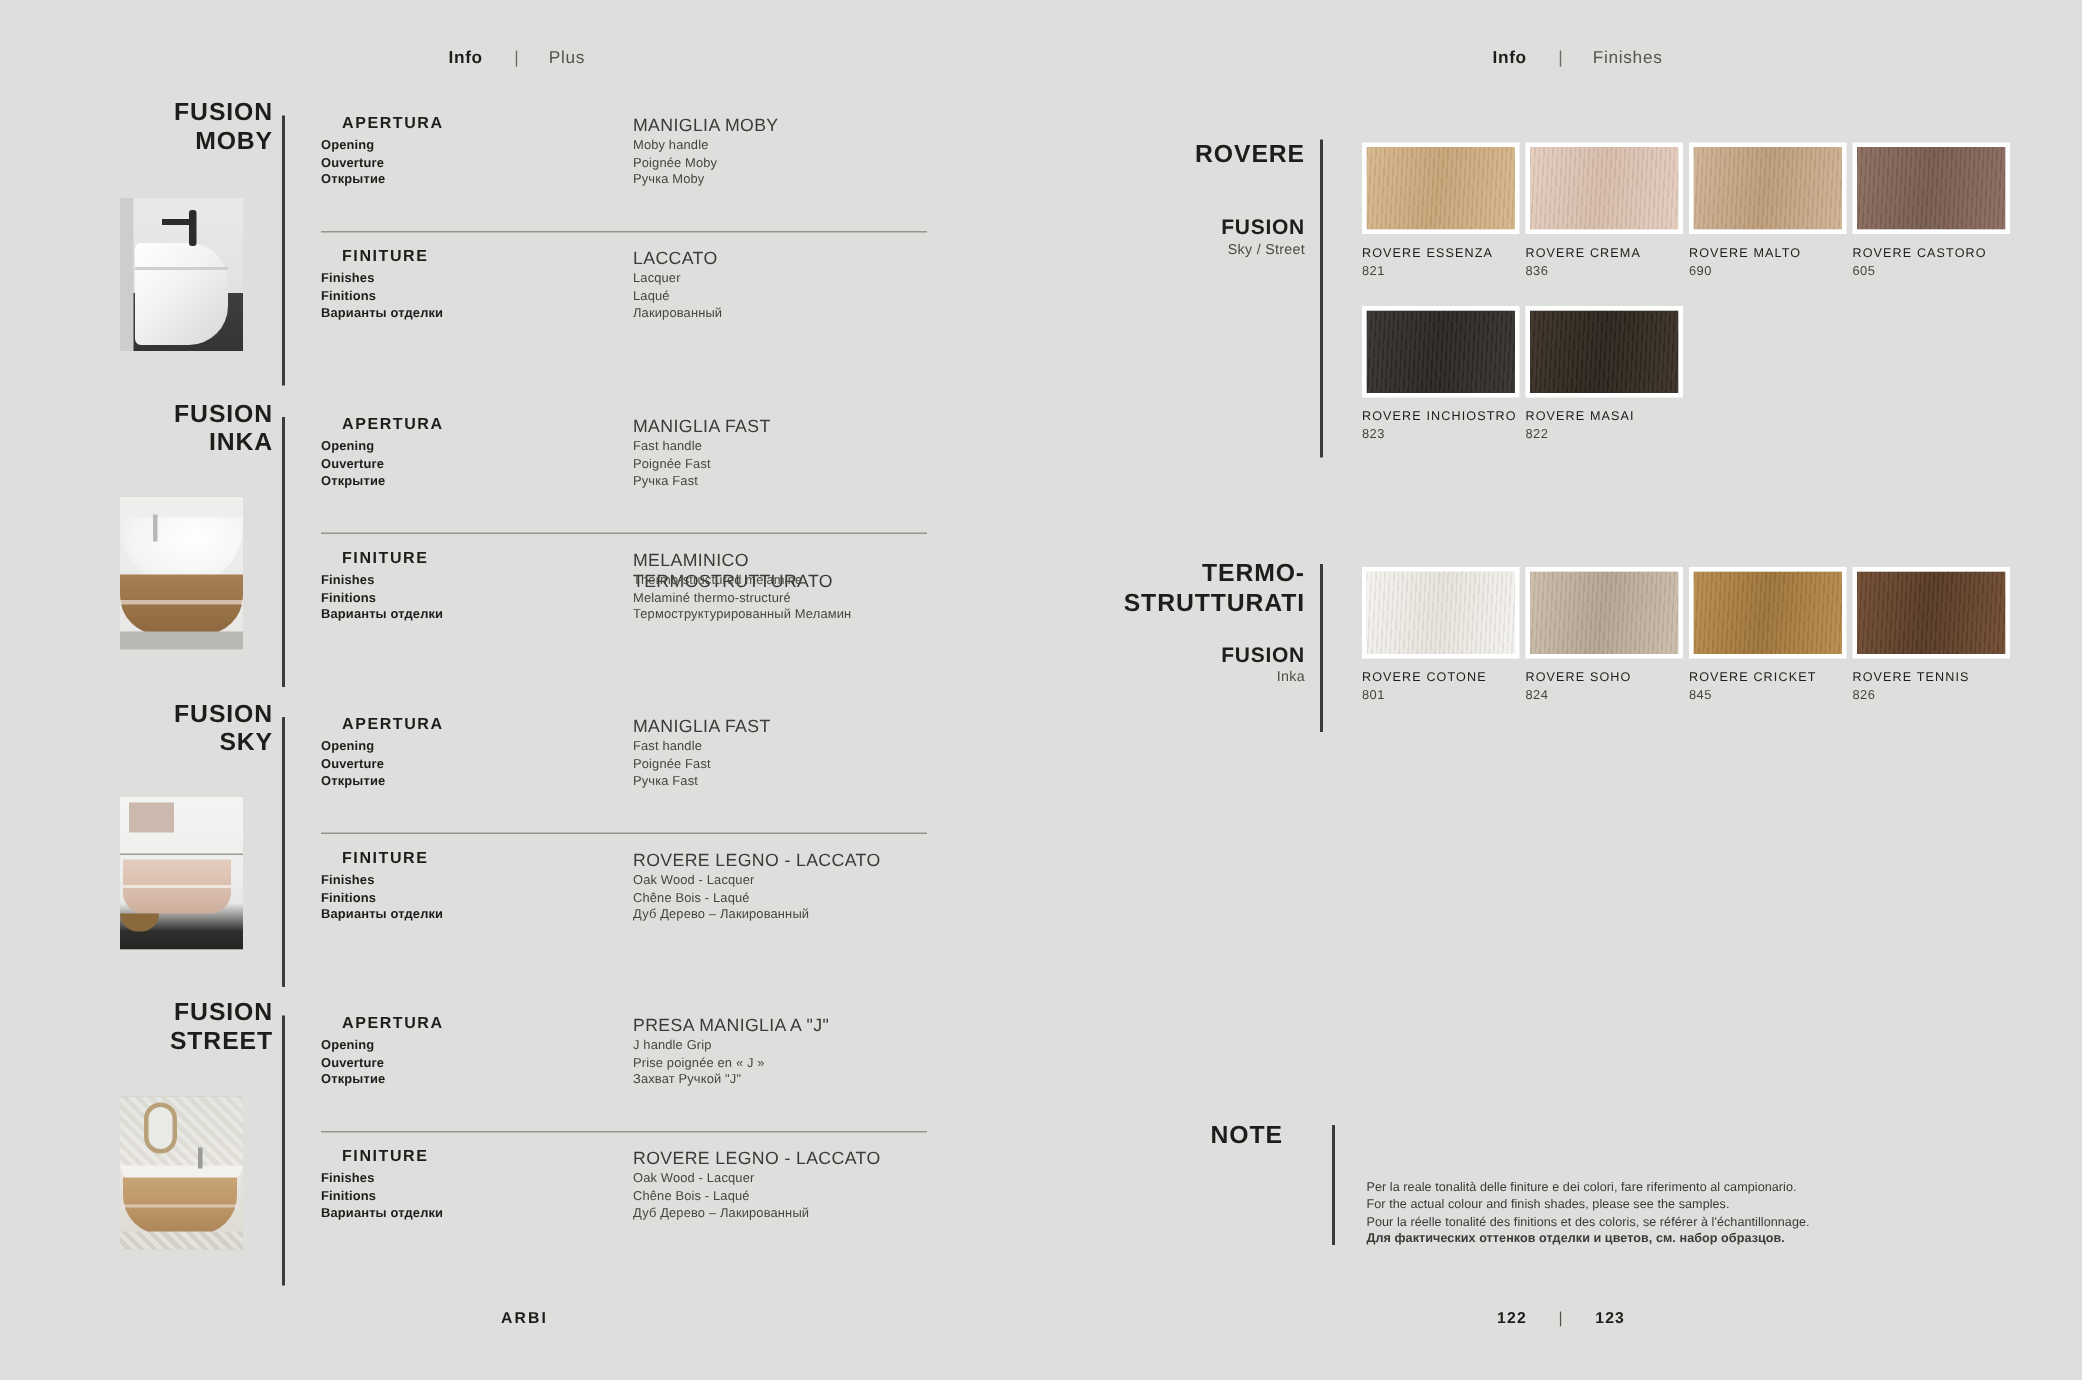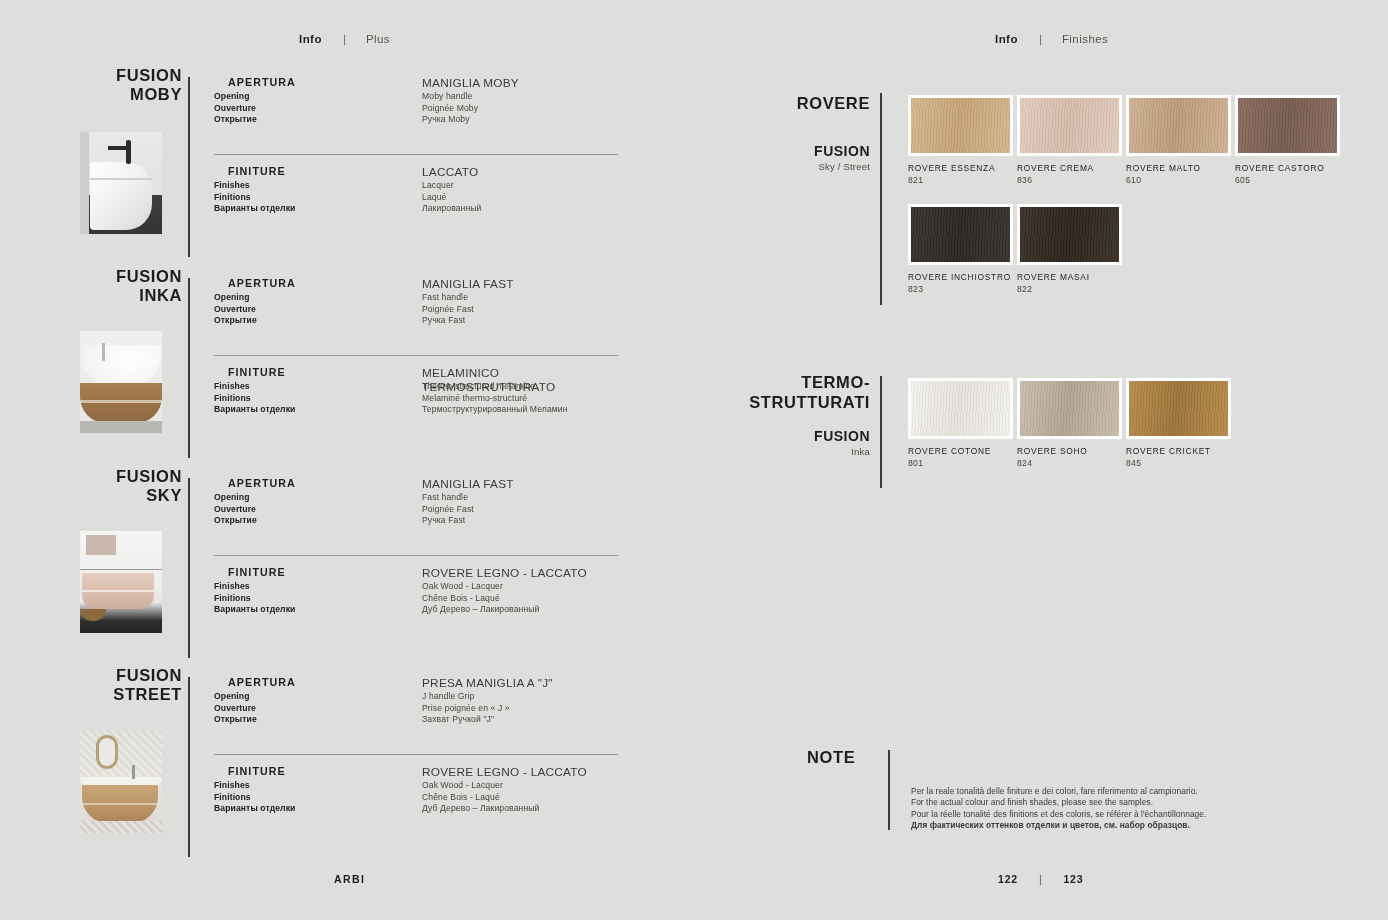--- a/index.html
+++ b/index.html
@@ -380,21 +380,21 @@
                 <div style="position:absolute;inset:0;background:repeating-linear-gradient(93deg, rgba(0,0,0,.055) 0 1px, rgba(255,255,255,.05) 1px 3px);"></div>
               </div>
               <div class="sw-name">ROVERE CREMA</div>
               <div class="sw-code">836</div>
             </div>
             <div class="swatch">
               <div class="sw-img" style="background:linear-gradient(100deg, #cfb292 0%, #bb9b79 48%, #cfb292 100%);">
                 <div style="position:absolute;inset:0;background:repeating-linear-gradient(93deg, rgba(0,0,0,.055) 0 1px, rgba(255,255,255,.05) 1px 3px);"></div>
               </div>
               <div class="sw-name">ROVERE MALTO</div>
-              <div class="sw-code">610</div>
+              <div class="sw-code">690</div>
             </div>
             <div class="swatch">
               <div class="sw-img" style="background:linear-gradient(100deg, #8a6b5e 0%, #765a4f 48%, #8a6b5e 100%);">
                 <div style="position:absolute;inset:0;background:repeating-linear-gradient(93deg, rgba(0,0,0,.055) 0 1px, rgba(255,255,255,.05) 1px 3px);"></div>
               </div>
               <div class="sw-name">ROVERE CASTORO</div>
               <div class="sw-code">605</div>
             </div>
             <div class="swatch">
               <div class="sw-img" style="background:linear-gradient(100deg, #35312c 0%, #282521 48%, #35312c 100%);">
@@ -433,20 +433,27 @@
               </div>
               <div class="sw-name">ROVERE SOHO</div>
               <div class="sw-code">824</div>
             </div>
             <div class="swatch">
               <div class="sw-img" style="background:linear-gradient(100deg, #b78b4b 0%, #9c7338 48%, #b78b4b 100%);">
                 <div style="position:absolute;inset:0;background:repeating-linear-gradient(93deg, rgba(0,0,0,.055) 0 1px, rgba(255,255,255,.05) 1px 3px);"></div>
               </div>
               <div class="sw-name">ROVERE CRICKET</div>
               <div class="sw-code">845</div>
+            </div>
+            <div class="swatch">
+              <div class="sw-img" style="background:linear-gradient(100deg, #6f4b30 0%, #553824 48%, #6f4b30 100%);">
+                <div style="position:absolute;inset:0;background:repeating-linear-gradient(93deg, rgba(0,0,0,.055) 0 1px, rgba(255,255,255,.05) 1px 3px);"></div>
+              </div>
+              <div class="sw-name">ROVERE TENNIS</div>
+              <div class="sw-code">826</div>
             </div>
           </div>
         </div>
       </div>
   </div>
 
   <div class="note-block">
     <div class="note-title">NOTE</div>
     <div class="note-rule"></div>
     <div class="note-text" id="note-lines">

